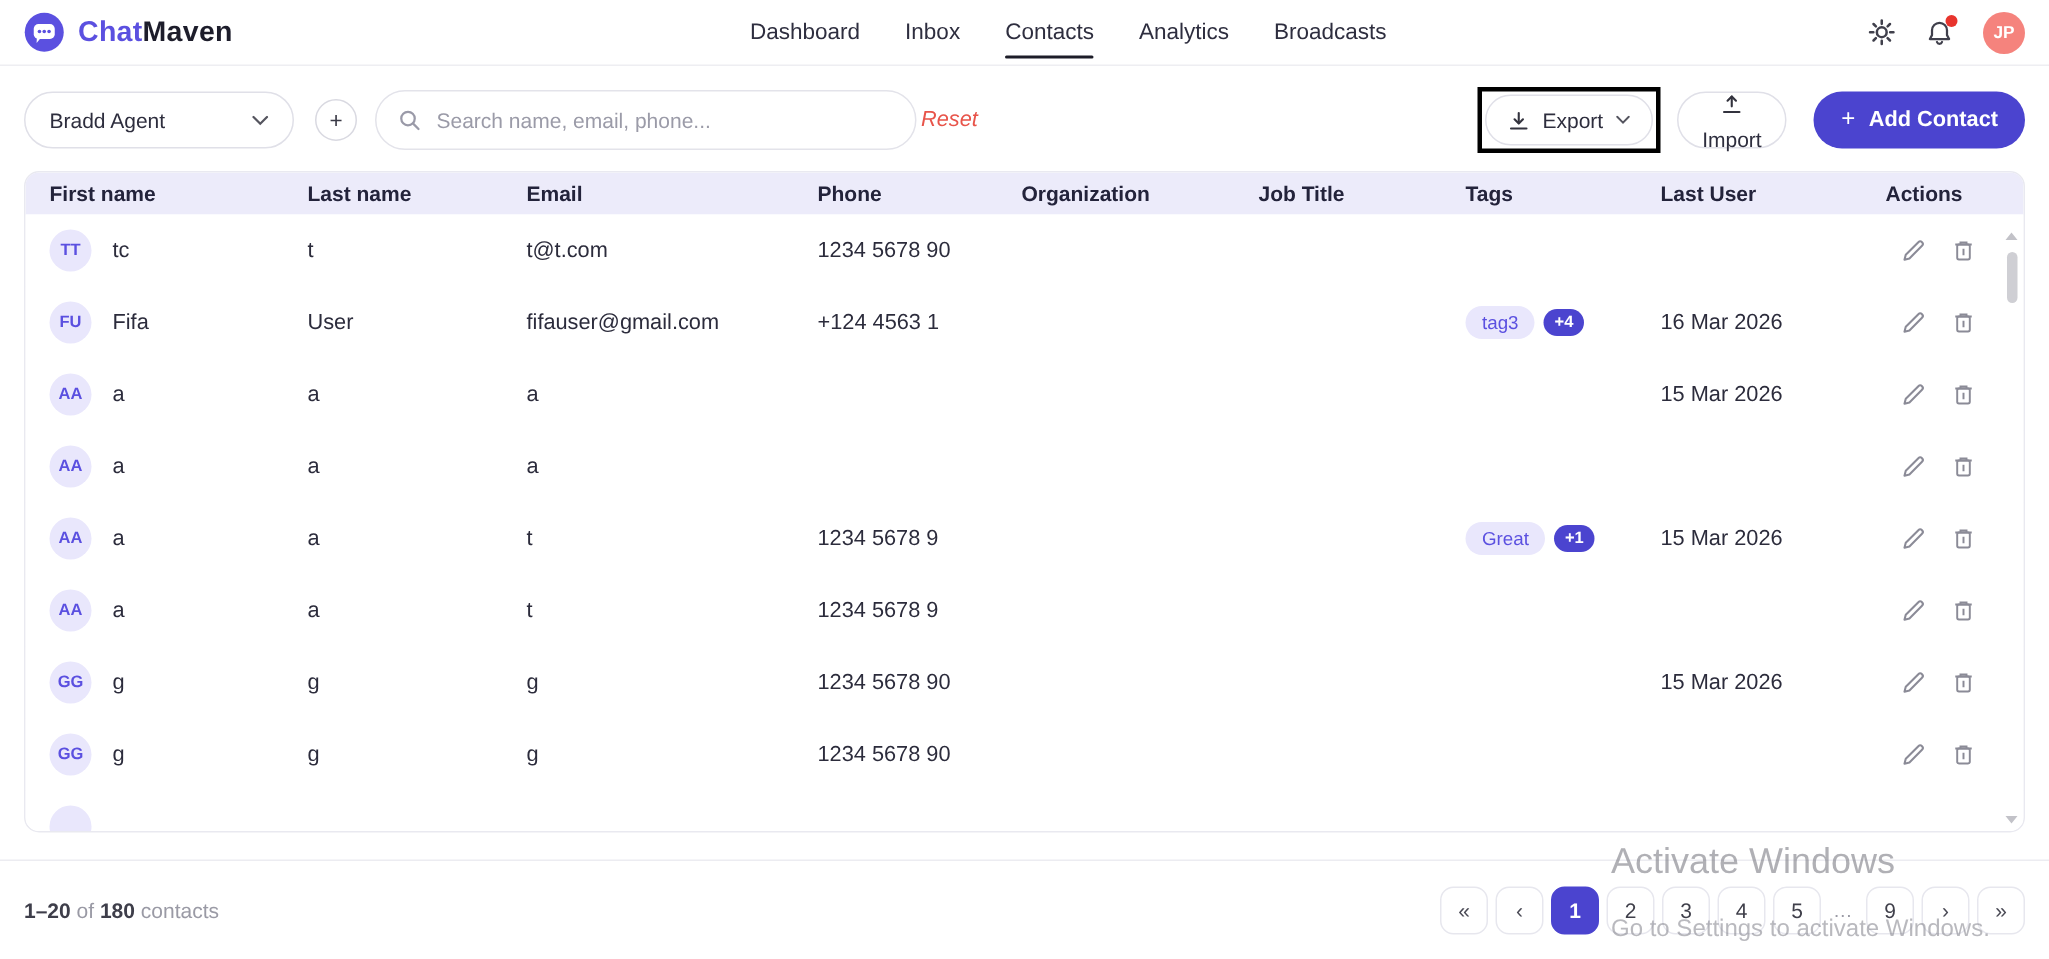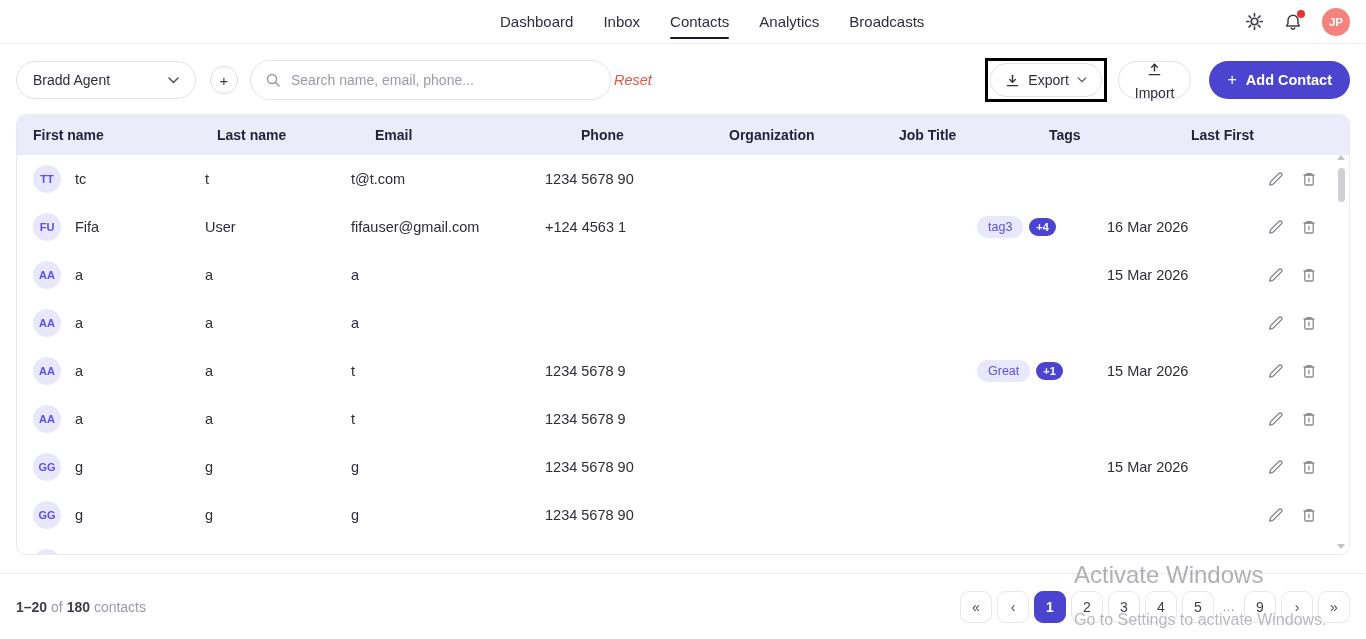--- a/index.html
+++ b/index.html
@@ -38,21 +38,21 @@
   .export-wrap { margin-left:12px; border:3px solid #000; padding:2px; display:inline-flex; background:#fff; }
   .export-btn { height:34px; padding:0 14px; gap:8px; border-radius:17px; font-weight:500; }
   .import-btn { margin-left:11px; padding:0 16px; gap:8px; font-weight:500;flex-direction:column; }
   .add-contact-btn { margin-left:18px; height:38px; border:none; border-radius:19px; background:#4b44cf; color:#fff; padding:0 18px; display:flex; align-items:center; gap:9px; font-size:14.5px; font-weight:600; }
   .add-plus { font-size:16px; font-weight:400; }
   .chev { display:flex; align-items:center; }
 
   
   .table-card { position:relative; margin:12px 16px 0; border:1px solid #e9e9f0; border-radius:10px; height:441px; overflow:hidden; background:#fff; }
   .tgrid { display:grid; grid-template-columns:172px 146px 194px 136px 158px 138px 130px 150px 1fr; align-items:center; padding-left:16px; }
-  .thead { background:#ecebfa; height:40px; font-size:14px; font-weight:700; color:#23233b;gap:12px; }
+  .thead { background:#ecebfa; height:28px; font-size:14px; font-weight:700; color:#23233b; }
   .trow { height:48px; font-size:14.5px; color:#2c2c3c; background:#fff; }
   .name-cell { display:flex; align-items:center; gap:14px; }
   .avatar-circle { width:28px; height:28px; min-width:28px; border-radius:50%; background:#e9e7fc; color:#5b50e0; font-size:11px; font-weight:700; display:flex; align-items:center; justify-content:center; font-style:normal; }
   .tags-cell { display:flex; align-items:center; }
   .tag-pill { background:#e9e7fc; color:#5b50e0; font-size:12.5px; padding:4px 11px; border-radius:12px; }
   .tag-badge { background:#4b44cf; color:#fff; font-size:11px; font-weight:700; padding:3px 7px; border-radius:10px; margin-left:6px; }
   .actions-cell { display:flex; gap:14px; padding-left:8px; }
   .icon-btn { background:none; border:none; color:#8b8b97; width:20px; height:20px; padding:0; display:flex; align-items:center; justify-content:center; }
 
   
@@ -74,20 +74,33 @@
 
   
   .watermark { position:absolute; left:1074px; top:561px; z-index:40; pointer-events:none; color:rgba(128,128,136,.62); }
   .watermark .wm1 { font-size:24px; }
   .watermark .wm2 { font-size:16px; margin-top:22px; color:rgba(128,128,136,.55); }
 </style>
 </head>
 <body>
 
 <header class="topbar">
+  <div class="brand">
+    <span style="display:flex;">
+      <svg width="27" height="27" viewBox="0 0 27 27">
+        <circle cx="13.5" cy="13.5" r="13" fill="#5b50e0"></circle>
+        <rect x="6.5" y="8" width="14" height="10" rx="3.2" fill="#fff"></rect>
+        <path d="M11 17.5l-2.6 3.2.2-3.4z" fill="#fff"></path>
+        <circle cx="10.3" cy="13" r="1.2" fill="#5b50e0"></circle>
+        <circle cx="13.5" cy="13" r="1.2" fill="#5b50e0"></circle>
+        <circle cx="16.7" cy="13" r="1.2" fill="#5b50e0"></circle>
+      </svg>
+    </span>
+    <span><span class="chat">Chat</span><span class="maven">Maven</span></span>
+  </div>
 
   <nav class="nav">
     <button class="nav-item">Dashboard</button>
     <button class="nav-item">Inbox</button>
     <button class="nav-item active">Contacts</button>
     <button class="nav-item">Analytics</button>
     <button class="nav-item">Broadcasts</button>
   </nav>
 
   <div class="top-actions">
@@ -181,21 +194,21 @@
 
 <div class="table-card">
   <div class="tgrid thead">
     <div>First name</div>
     <div>Last name</div>
     <div>Email</div>
     <div>Phone</div>
     <div>Organization</div>
     <div>Job Title</div>
     <div>Tags</div>
-    <div>Last First</div>
+    <div>Last User</div>
     <div>Actions</div>
   </div>
 
   <div id="table-body">
   <div class="tgrid trow">
     <div class="name-cell">
       <i class="avatar-circle">TT</i>
       <span>tc</span>
     </div>
     <div>t</div>

